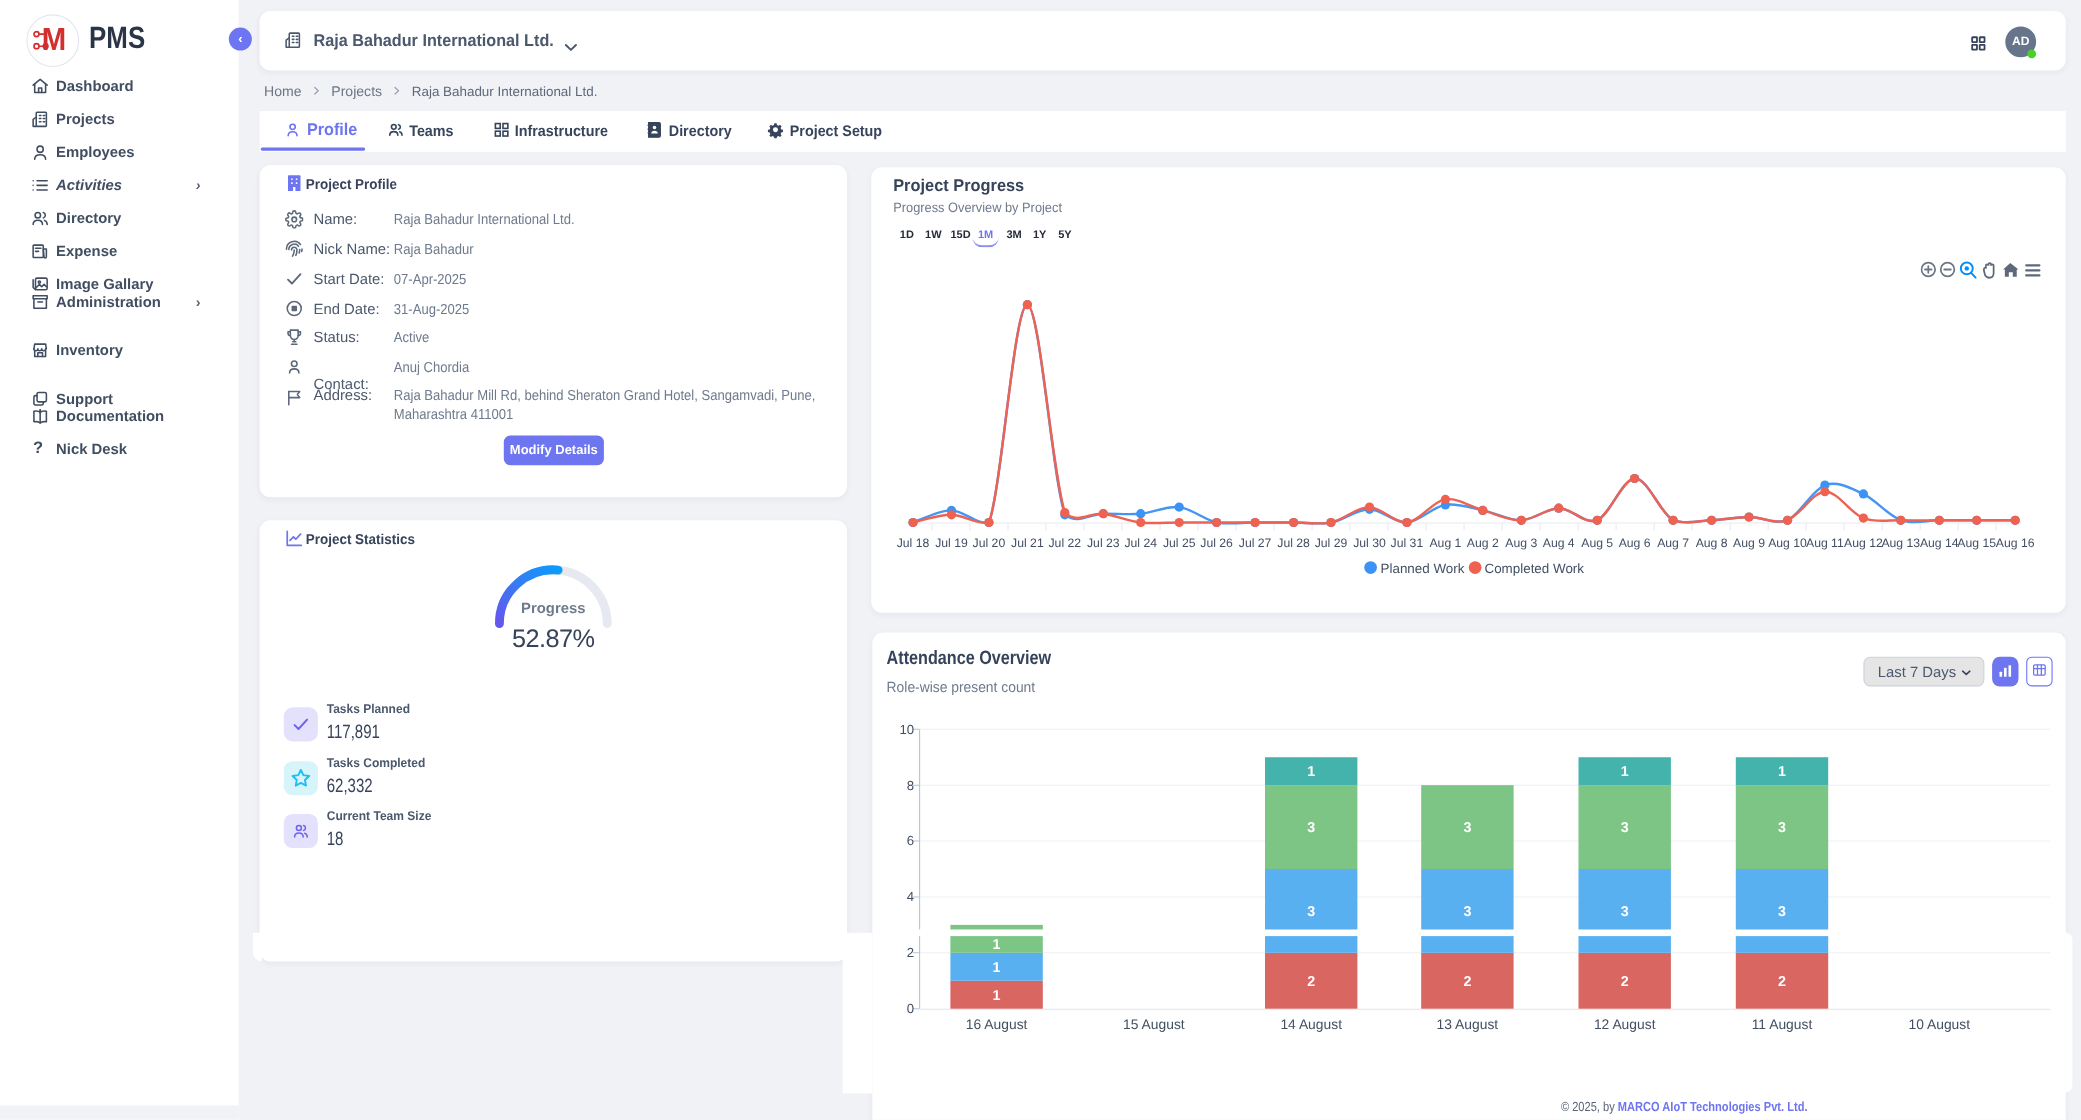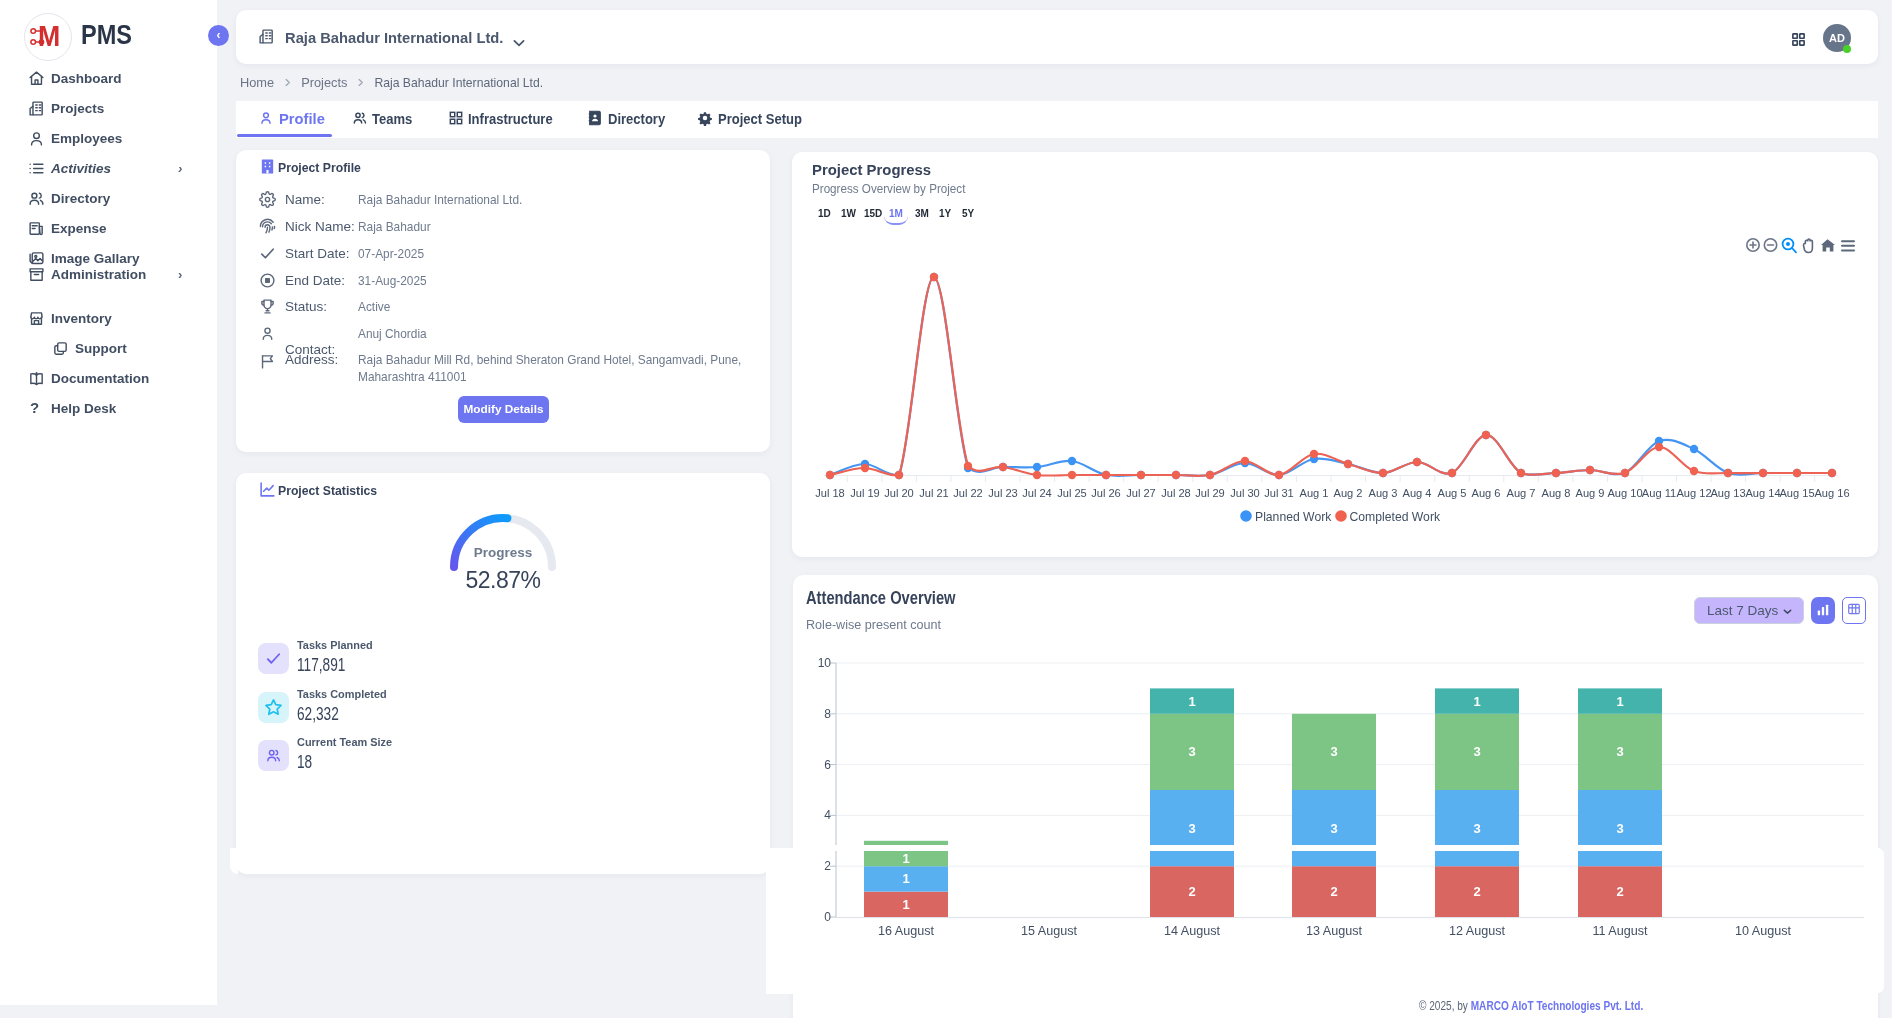--- a/index.html
+++ b/index.html
@@ -41,21 +41,21 @@
 .statbox { position:absolute; left:22px; width:31px; height:31px; border-radius:8px; }
 .statlabel { position:absolute; display:inline-block; left:61px; font-size:11.5px; font-weight:700; color:#4b586d; transform:scaleX(0.95); transform-origin:left top; white-space:nowrap; }
 .statval { position:absolute; display:inline-block; left:61px; font-size:17.5px; color:#36435a; transform:scaleX(0.78); transform-origin:left top; }
 
 #progcard { left:792px; top:152px; width:1086px; height:405px; }
 .bigtitle { position:absolute; display:inline-block; font-size:15.5px; font-weight:700; color:#36435a; transform:scaleX(0.96); transform-origin:left center; white-space:nowrap; }
 .subtitle { position:absolute; display:inline-block; font-size:12.4px; color:#6e7a8d; transform:scaleX(0.94); transform-origin:left center; white-space:nowrap; }
 .rbtn { position:absolute; top:56px; font-size:10px; font-weight:700; color:#232b38; }
 
 #attcard { left:793px; top:575px; width:1085px; height:494px; }
-#att-select { position:absolute; left:901px; top:22px; width:110px; height:27px; border:1px solid #c9d2dd; border-radius:6px; background:#c4b5fd; font-size:13.5px; color:#4b586d; line-height:25px; padding-left:12px; }
+#att-select { position:absolute; left:901px; top:22px; width:110px; height:27px; border:1px solid #c9d2dd; border-radius:6px; background:#e5e5e5; font-size:13.5px; color:#4b586d; line-height:25px; padding-left:12px; }
 #btn-chart { position:absolute; left:1018px; top:22px; width:24px; height:27px; background:#6d75f0; border-radius:7px; }
 #btn-table { position:absolute; left:1049px; top:22px; width:24px; height:27px; background:#fff; border:1.5px solid #6d75f0; border-radius:5px; }
 
 #seam1 { position:absolute; left:800px; top:845px; width:1078px; height:6px; background:#fff; z-index:30; }
 #seam2 { position:absolute; left:766px; top:848px; width:27px; height:146px; background:#fff; z-index:30; }
 #footer { position:absolute; left:1419px; top:999px; font-size:12px; color:#5a6576; transform:scaleX(0.84); transform-origin:left center; white-space:nowrap; }
 #footer a { color:#6d75f0; text-decoration:none; font-weight:600; }
 svg { display:block; }
 </style>
 </head>
@@ -138,38 +138,38 @@
     </div>
 <div class="nav-item" style="top:304px;text-align:center;">
       <svg width="17" height="17" viewBox="0 0 24 24" fill="none" stroke="#414e62" stroke-width="2" stroke-linecap="round" stroke-linejoin="round">
         <path d="M4 10 5 4h14l1 6"></path>
         <path d="M4 10a2.5 2.5 0 0 0 5 0 2.5 2.5 0 0 0 5 0 2.5 2.5 0 0 0 5 0"></path>
         <path d="M5 12v8h14v-8"></path>
         <path d="M9 20v-5h6v5"></path>
       </svg>
       <span class="t">Inventory</span>
     </div>
-<div class="nav-item" style="top:334px;margin-left:24px;">
+<div class="nav-item" style="top:348px;">
       <svg width="17" height="17" viewBox="0 0 24 24" fill="none" stroke="#414e62" stroke-width="2" stroke-linecap="round" stroke-linejoin="round">
         <rect x="8" y="4" width="12" height="12" rx="2"></rect>
         <path d="M16 16v2a2 2 0 0 1-2 2H6a2 2 0 0 1-2-2v-8a2 2 0 0 1 2-2h2"></path>
       </svg>
       <span class="t">Support</span>
     </div>
 <div class="nav-item" style="top:364px;">
       <svg width="17" height="17" viewBox="0 0 24 24" fill="none" stroke="#414e62" stroke-width="2" stroke-linecap="round" stroke-linejoin="round">
         <path d="M12 7c-2-2-5-2-8-1.5V19c3-.5 6-.5 8 1.5 2-2 5-2 8-1.5V5.5C17 5 14 5 12 7z"></path>
         <path d="M12 7v13.5"></path>
         <path d="M12 4v3" stroke-width="2.6"></path>
       </svg>
       <span class="t">Documentation</span>
     </div>
 <div class="nav-item" style="top:394px;">
       <span style="position:absolute;left:30px;top:5px;font-size:15px;color:#414e62;font-weight:600;">?</span>
-      <span class="t">Help Desk</span>
+      <span class="t">Nick Desk</span>
     </div>
 </div>
 <div id="collapse-btn">‹</div>
 <div class="card" id="topcard">
 <svg style="position:absolute;left:22px;top:18px;" width="17" height="17" viewBox="0 0 24 24" fill="none" stroke="#4b586d" stroke-width="2" stroke-linecap="round" stroke-linejoin="round">
       <rect x="7" y="3" width="13" height="18" rx="1"></rect>
       <path d="M7 9l-4 3v9h4"></path>
       <path d="M11 7h2M16 7h2M11 11h2M16 11h2M11 15h2M16 15h2"></path>
     </svg>
 <span id="toptitle" style="left:49px;top:19px;">Raja Bahadur International Ltd.</span>

